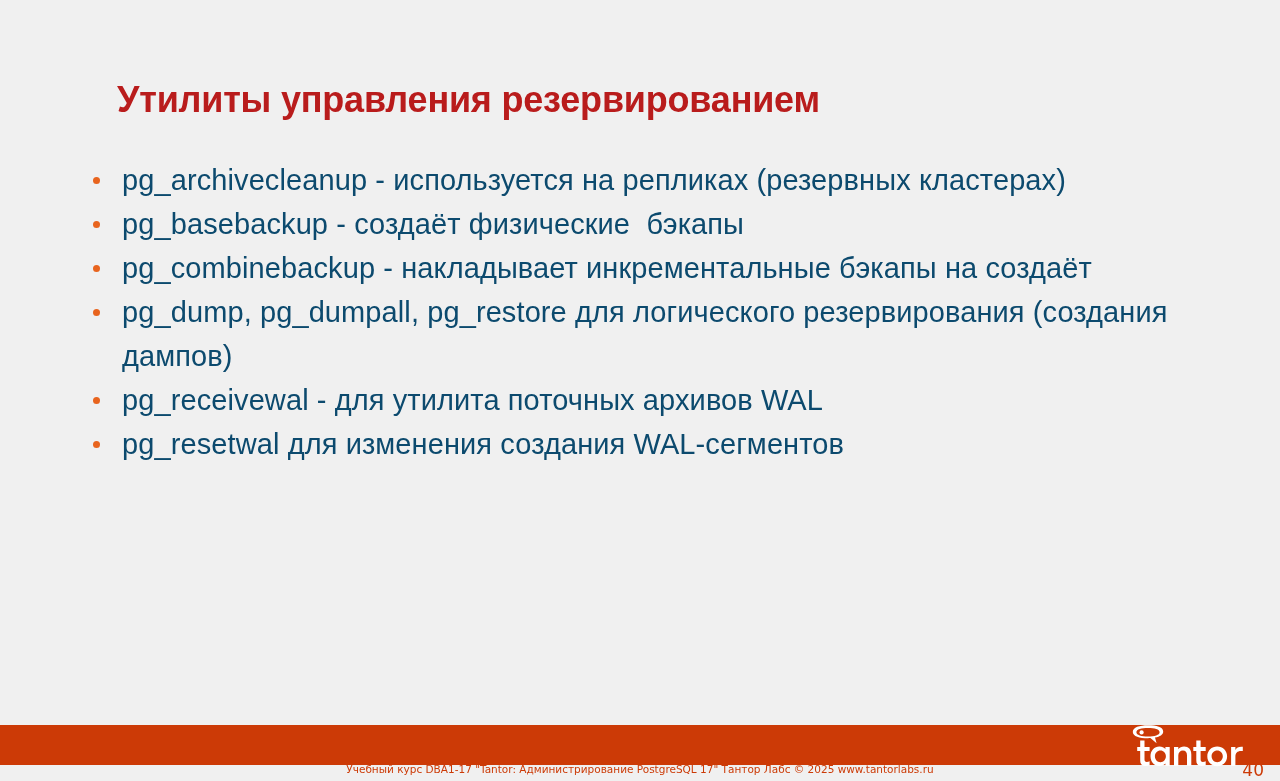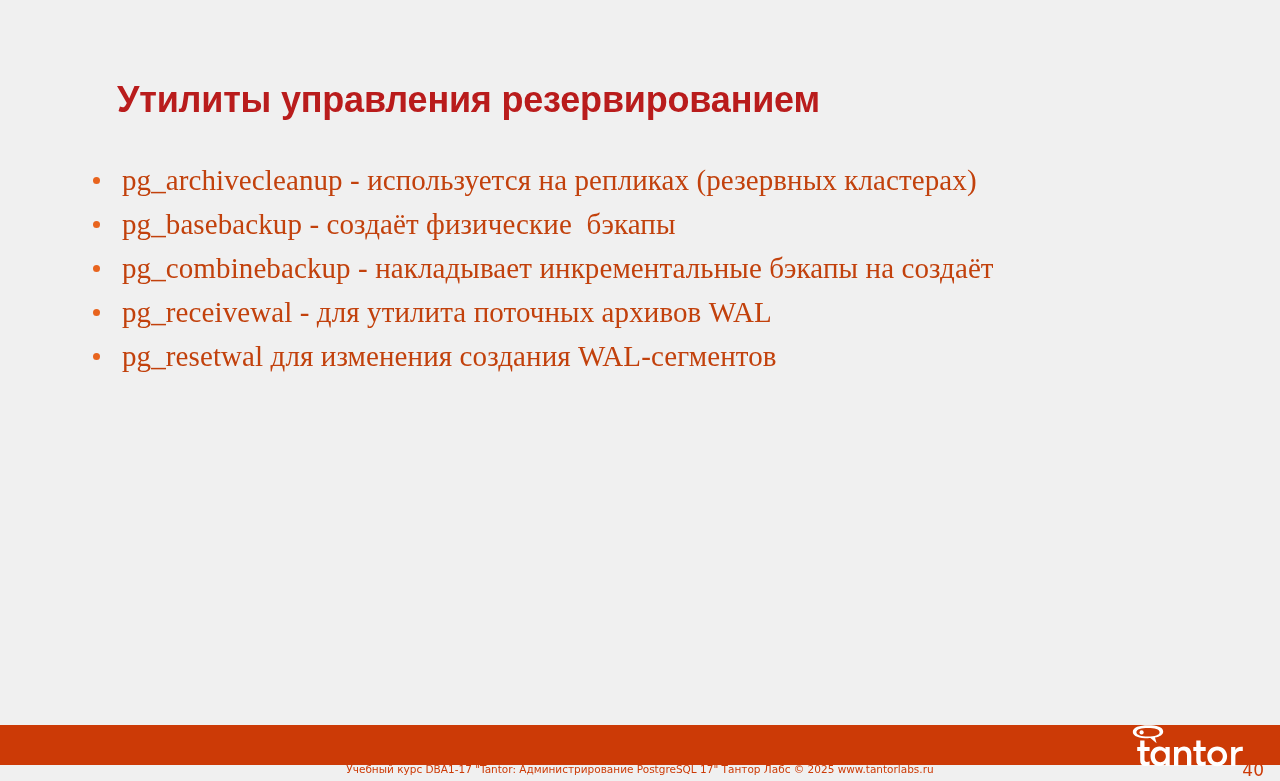--- a/index.html
+++ b/index.html
@@ -41,25 +41,25 @@
     top: 158px;
     width: 1130px;
     margin: 0;
     padding: 0;
     list-style: none;
   }
 
   .bullet-item {
     position: relative;
     padding-left: 37px;
-    font-family: Liberation Serif, serif;
+    font-family: Liberation Sans, sans-serif;
     font-weight: 300;
     font-size: 29px;
     line-height: 44px;
-    color: #c2410c;
+    color: #0c4a6e;
     letter-spacing: 0.1px;
     white-space: pre-wrap;
   }
 
   .bullet-item::before {
     content: "";
     position: absolute;
     left: 8px;
     top: 19px;
     width: 7px;
@@ -114,20 +114,21 @@
 <body>
 
 <div class="slide">
 
   <h1 class="slide-title">Утилиты управления резервированием</h1>
 
   <ul class="bullet-list">
     <li class="bullet-item">pg_archivecleanup - используется на репликах (резервных кластерах)</li>
     <li class="bullet-item">pg_basebackup - создаёт физические  бэкапы</li>
     <li class="bullet-item">pg_combinebackup - накладывает инкрементальные бэкапы на создаёт</li>
+    <li class="bullet-item">pg_dump, pg_dumpall, pg_restore для логического резервирования (создания дампов)</li>
     <li class="bullet-item">pg_receivewal - для утилита поточных архивов WAL</li>
     <li class="bullet-item">pg_resetwal для изменения создания WAL-сегментов</li>
   </ul>
 
   <div class="footer-bar"></div>
 
   <div class="brand-logo">
     <svg width="120" height="46" viewBox="0 0 120 46" xmlns="http://www.w3.org/2000/svg" aria-hidden="true">
       <g fill="#ffffff">
         <path d="M16 3.2c8.5 0 15.2 1.6 15.2 6.4 0 3.2-3.2 5.2-8.2 6l1.6 5.6-6.2-5.1c-0.8 0.05-1.6 0.08-2.4 0.08-8.5 0-15.2-1.9-15.2-6.3C0.8 5.2 7.5 3.2 16 3.2z

